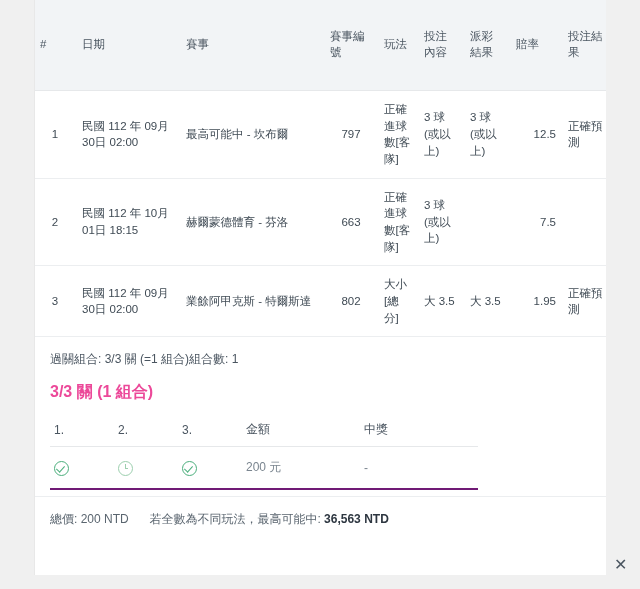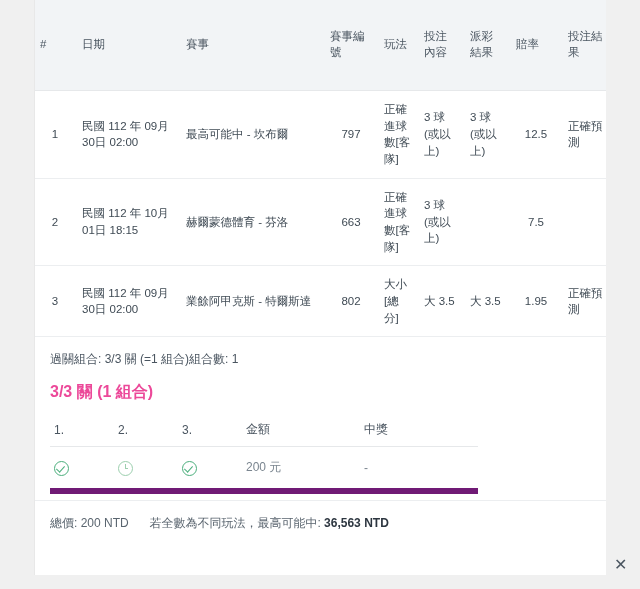--- a/index.html
+++ b/index.html
@@ -65,21 +65,21 @@
   .col-result { width: 34px; }
   .col-odds { width: 40px; text-align: center; }
   .col-betres { width: 36px; }
 
   .narrow-wrap {
     word-break: break-all;
     white-space: normal;
   }
   .idx-cell { text-align: center; color: #3f4a54; }
   .evno-cell { text-align: center; }
-  .odds-cell { text-align: center; }
+  .odds-cell { text-align: right; }
 
   .summary-line {
     padding: 14px 16px 10px 16px;
     font-size: 12px;
     color: #4a5560;
   }
   .combo-title {
     padding: 4px 16px 10px 16px;
     font-size: 16px;
     color: #ec4899;
@@ -95,21 +95,21 @@
   .combo-table th {
     text-align: left;
     font-weight: normal;
     color: #4a5560;
     font-size: 12px;
     padding: 8px 4px;
     border-bottom: 1px solid #e6e8ea;
   }
   .combo-table td {
     padding: 12px 4px;
-    border-bottom: 6px solid #701a75;
+    border-bottom: 2px solid #701a75;
     color: #7a858f;
     font-size: 12px;
   }
   .c1 { width: 56px; }
   .c2 { width: 56px; }
   .c3 { width: 56px; }
   .c4 { width: 110px; }
   .c5 { width: 110px; }
   .icon-ok {
     display: inline-block;

